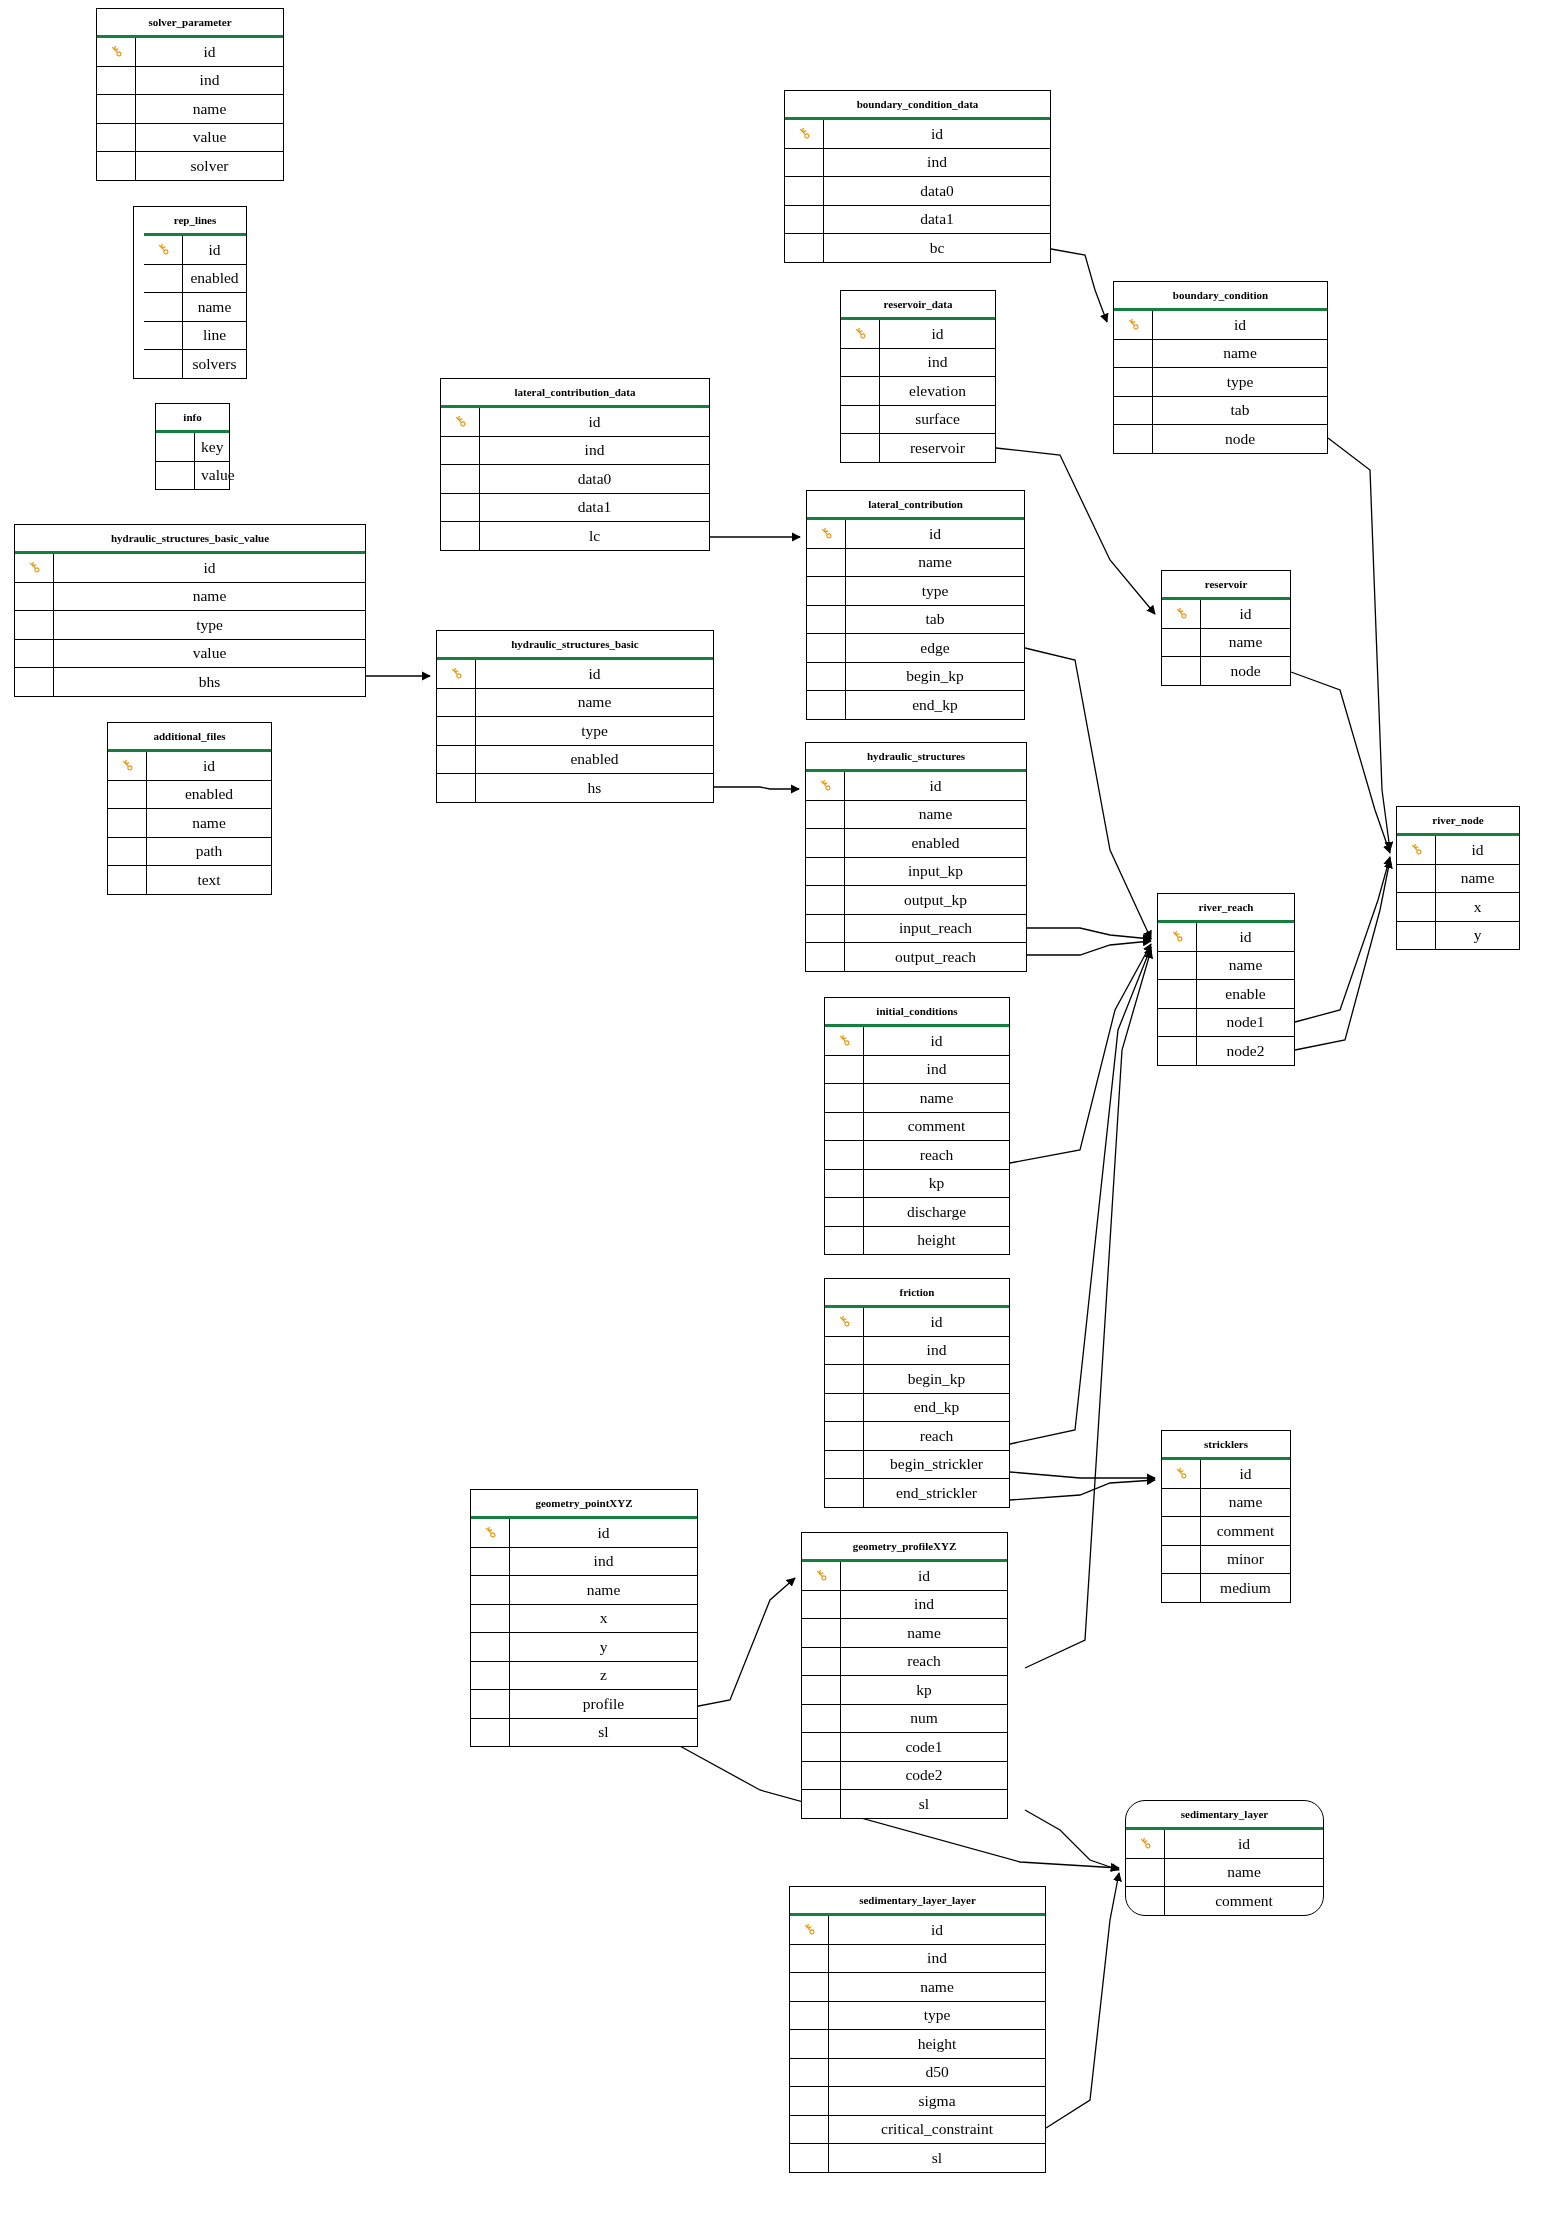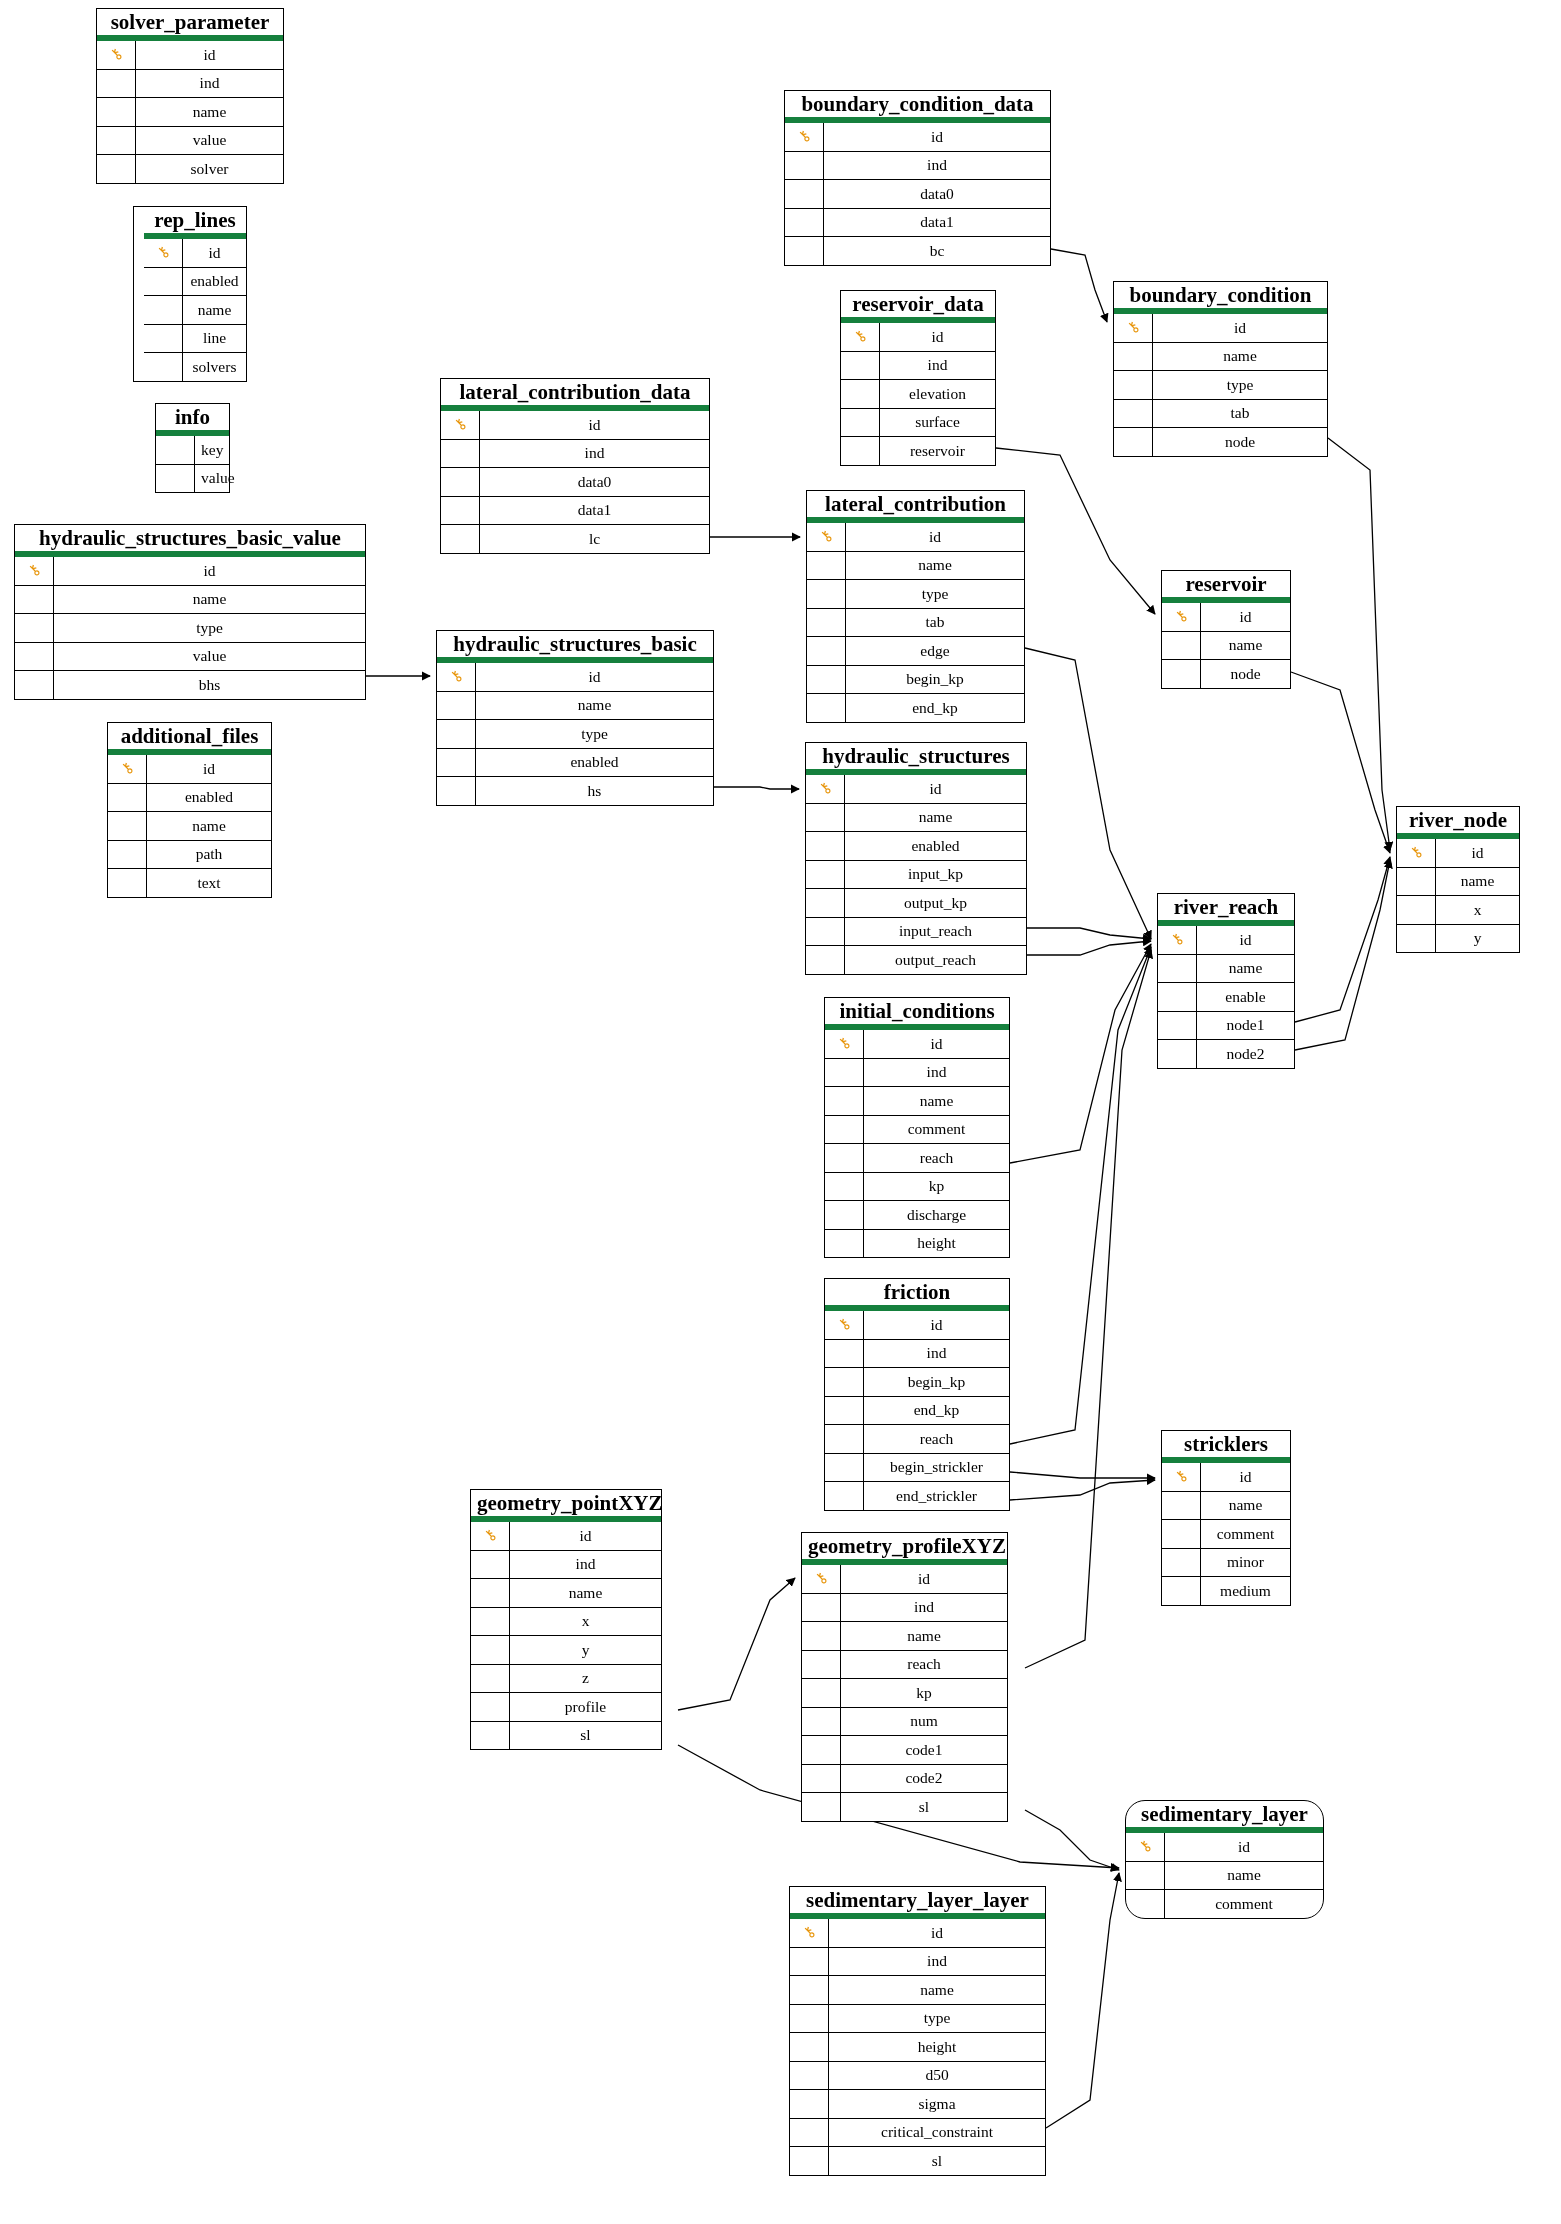--- a/index.html
+++ b/index.html
@@ -31,24 +31,24 @@
   }
   .table-box {
     position: absolute;
     border: 1px solid #000000;
     background: #ffffff;
     box-sizing: border-box;
   }
   .tbl-title {
     text-align: center;
     font-weight: bold;
-    font-size: 21px;
+    font-size: 11px;
     line-height: 26px;
     height: 26px;
-    border-bottom: 6px solid #15803d;
+    border-bottom: 3px solid #15803d;
     padding: 0 6px;
     white-space: nowrap;
   }
   .tbl-row {
     display: flex;
     height: 27.5px;
     border-bottom: 1px solid #000000;
   }
   .tbl-row:last-child {
     border-bottom: none;
@@ -270,21 +270,21 @@
         </div>
         <div class="tbl-row">
           <div class="tbl-key"></div>
           <div class="tbl-field">enabled</div>
         </div>
         <div class="tbl-row">
           <div class="tbl-key"></div>
           <div class="tbl-field">hs</div>
         </div>
       </div>
-      <div class="table-box" style="left: 470px; top: 1489px; width: 192px;">
+      <div class="table-box" style="left: 470px; top: 1489px; width: 228px;">
         <div class="tbl-title">geometry_pointXYZ</div>
         <div class="tbl-row">
           <div class="tbl-key">
             <span class="keyglyph">⚷</span>
           </div>
           <div class="tbl-field">id</div>
         </div>
         <div class="tbl-row">
           <div class="tbl-key"></div>
           <div class="tbl-field">ind</div>

